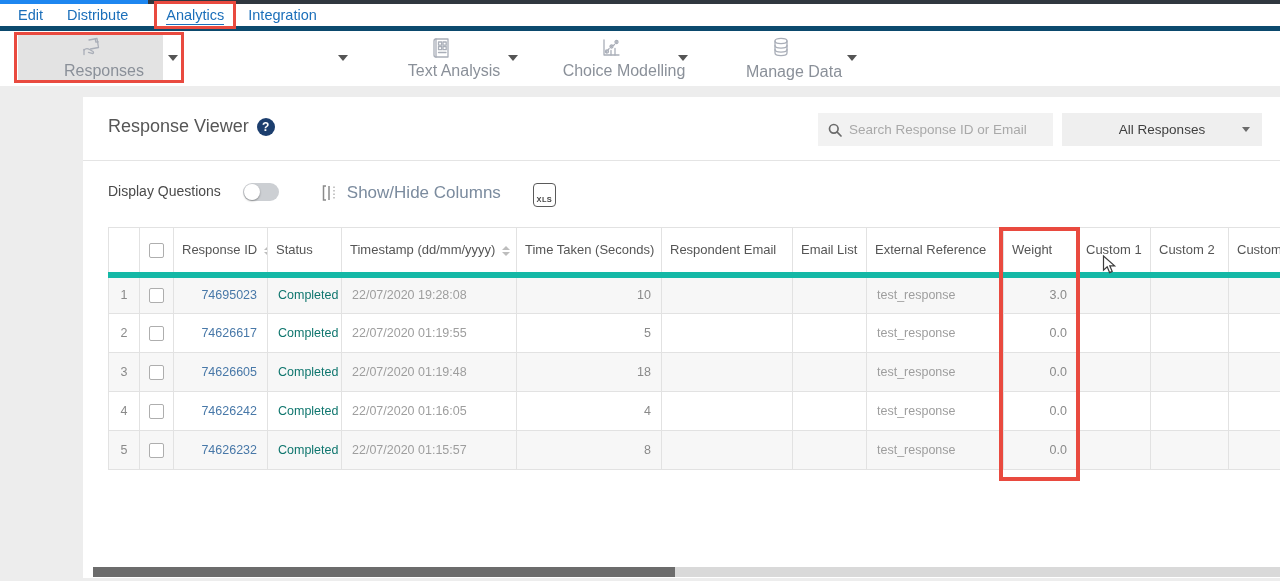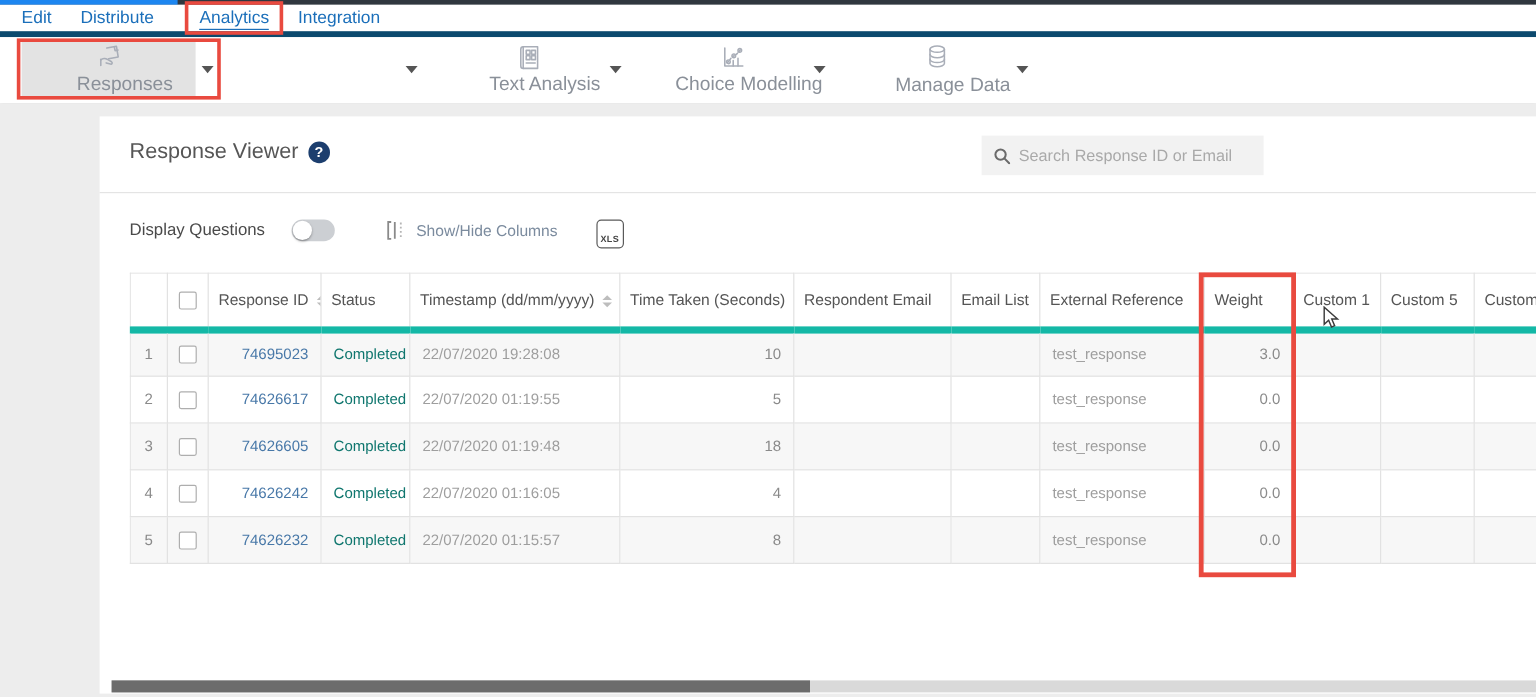--- a/index.html
+++ b/index.html
@@ -50,21 +50,21 @@
   .filter-dd .caret { position:absolute; right:12px; top:14px; border-top-color:#6b6b6b; border-left-width:4px; border-right-width:4px; border-top-width:5px; }
 
   .divider { position:absolute; left:0; top:63px; width:1197px; height:1px; background:#e4e4e4; }
 
   .controls { position:absolute; left:25px; top:86px; height:24px; display:flex; align-items:flex-start; }
   .dq-label { font-size:14px; color:#4a4a4a; margin-right:22px; }
   .toggle { width:36px; height:18px; border-radius:9px; background:#cccfd3; position:relative; cursor:pointer; margin-right:42px; }
   .toggle .knob { position:absolute; left:1px; top:1px; width:16px; height:16px; border-radius:50%; background:#fff;
                   box-shadow:0 1px 2px rgba(0,0,0,0.35); }
   .shc { display:flex; align-items:center; gap:8px; cursor:pointer; margin-right:32px; }
-  .shc .txt { font-size:13px; color:#7b8b9e; }
+  .shc .txt { font-size:17px; color:#7b8b9e; }
   .xls-btn { width:23px; height:24px; border:1.6px solid #5a5a5a; border-radius:4px; display:flex; align-items:flex-end;
              justify-content:center; cursor:pointer; }
   .xls-btn span { font-size:7.5px; font-weight:bold; color:#444; letter-spacing:.3px; padding-bottom:2px; }
 
   
   .table-clip { position:absolute; left:25px; top:130px; width:1172px; height:250px; overflow:hidden; }
   table { border-collapse:collapse; table-layout:fixed; width:1210px; }
   th, td { border:1px solid #e2e2e2; overflow:hidden; white-space:nowrap; }
   th { height:47px; background:#fff; font-weight:normal; font-size:13px; color:#555; text-align:left;
        padding:0 8px; border-bottom:6px solid #14b8a6; }
@@ -180,20 +180,24 @@
   </div>
 
   <div class="search-box">
     <svg width="14" height="14" viewBox="0 0 14 14">
       <circle cx="5.8" cy="5.8" r="4.3" fill="none" stroke="#6b6b6b" stroke-width="1.7"></circle>
       <line x1="9.2" y1="9.2" x2="13" y2="13" stroke="#6b6b6b" stroke-width="1.7" stroke-linecap="round"></line>
     </svg>
     <input type="text" placeholder="Search Response ID or Email" style="">
   </div>
 
+  <div class="filter-dd">
+    <span class="val">All Responses</span>
+    <span class="caret"></span>
+  </div>
 
   <div class="divider"></div>
 
   <div class="controls">
     <span class="dq-label">Display Questions</span>
     <span class="toggle">
         <span class="knob"></span>
       </span>
     <span class="shc">
       <svg width="18" height="18" viewBox="0 0 18 18">
@@ -242,21 +246,21 @@
               </span></th>
             <th><span>Time Taken (Seconds)</span><span class="sort">
                 <i class="up"></i>
                 <i class="dn"></i>
               </span></th>
             <th><span>Respondent Email</span></th>
             <th><span>Email List</span></th>
             <th><span>External Reference</span></th>
             <th><span>Weight</span></th>
             <th><span>Custom 1</span></th>
-            <th><span>Custom 5</span></th>
+            <th><span>Custom 2</span></th>
             <th><span>Custom 3</span></th>
           </tr>
       </thead>
       <tbody>
           <tr class="stripe">
             <td class="c-num">1</td>
             <td class="c-check"><span class="checkbox"></span></td>
             <td class="right"><a class="rid">74695023</a></td>
             <td class="status">Completed</td>
             <td class="muted">22/07/2020 19:28:08</td>

